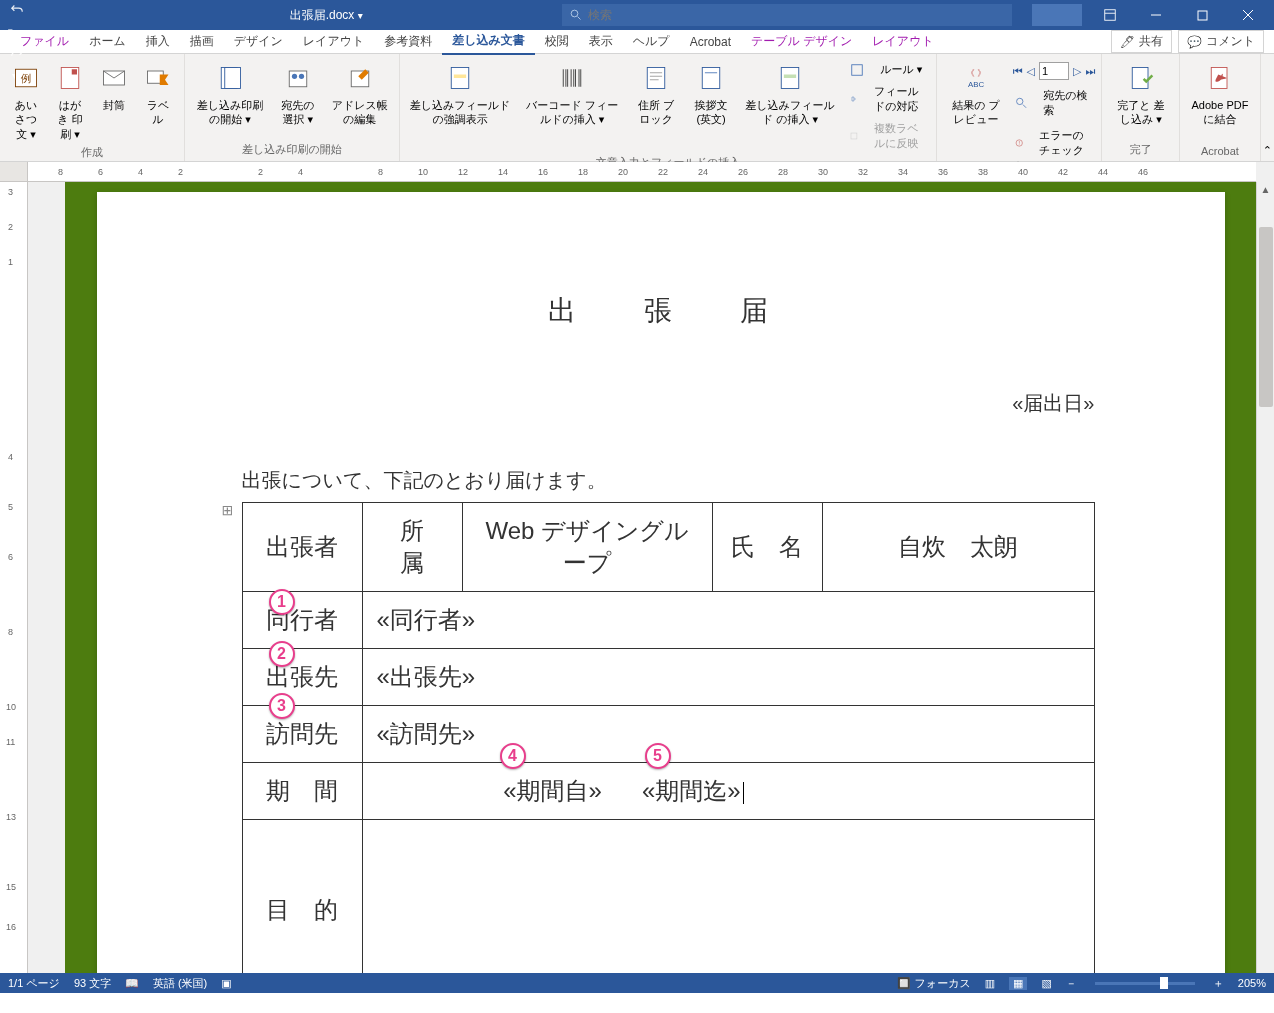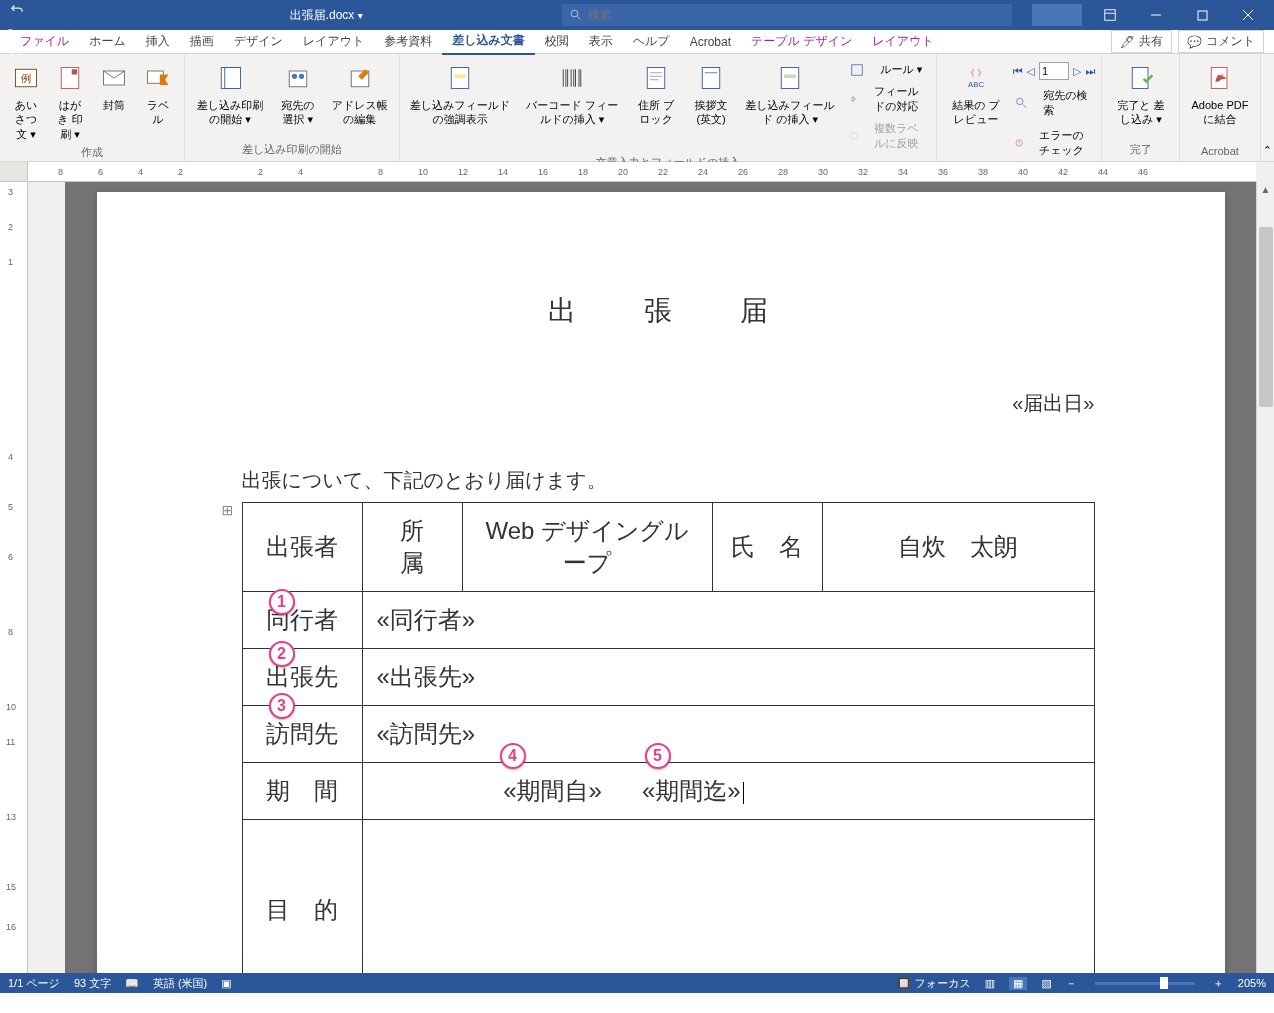--- a/index.html
+++ b/index.html
@@ -35,21 +35,21 @@
 .ribbon-mini { display: flex; align-items: center; gap: 16px; font-size: 11px; cursor: pointer; padding: 2px; }
 .ribbon-mini.disabled { color: #a0a0a0; cursor: default; }
 .nav-controls { display: flex; align-items: center; gap: 4px; }
 .nav-input { width: 30px; height: 18px; border: 1px solid #a0a0a0; text-align: left; font-size: 11px; padding: 0 2px; }
 
 .doc-area { position: relative; background: #f0f0f0; height: 811px; display: flex; }
 .corner { width: 28px; height: 20px; background: #e8e6e3; border-right: 1px solid #c8c6c4; border-bottom: 1px solid #c8c6c4; }
 .ruler-h { position: absolute; top: 0; left: 28px; right: 18px; height: 20px; background: #fff; border-bottom: 1px solid #c8c6c4; font-size: 9px; color: #666; overflow: hidden; }
 .ruler-h-inner { position: relative; height: 100%; display: flex; align-items: center; }
 .ruler-v { position: absolute; top: 20px; left: 0; width: 28px; bottom: 0; background: #fff; border-right: 1px solid #c8c6c4; font-size: 9px; color: #666; }
-.doc-scroll { position: absolute; top: 20px; left: 28px; right: 18px; bottom: 0; overflow: auto; background: #737373; margin-left: 37px; }
+.doc-scroll { position: absolute; top: 20px; left: 28px; right: 18px; bottom: 0; overflow: auto; background: #4d7c0f; margin-left: 37px; }
 .vscroll { position: absolute; top: 20px; right: 0; width: 18px; bottom: 0; background: #f0f0f0; border-left: 1px solid #d4d4d4; }
 .vscroll-thumb { width: 14px; height: 180px; background: #c8c6c4; margin: 30px auto 0; border-radius: 2px; }
 
 .page { width: 1128px; margin: 10px auto; background: #fff; box-shadow: 0 2px 6px rgba(0,0,0,.2); padding: 100px 130px 60px 145px; position: relative; font-family: "MS Mincho", serif; }
 .page-title { text-align: center; font-size: 28px; letter-spacing: 20px; color: #333; margin-bottom: 60px; }
 .page-date { text-align: right; font-size: 20px; margin-bottom: 50px; color: #333; }
 .page-lead { font-size: 20px; margin-bottom: 8px; color: #333; }
 .form-table { width: 100%; border-collapse: collapse; font-size: 24px; color: #333; }
 .form-table td { border: 1px solid #333; padding: 12px 14px; vertical-align: middle; }
 .td-h { text-align: center; }

